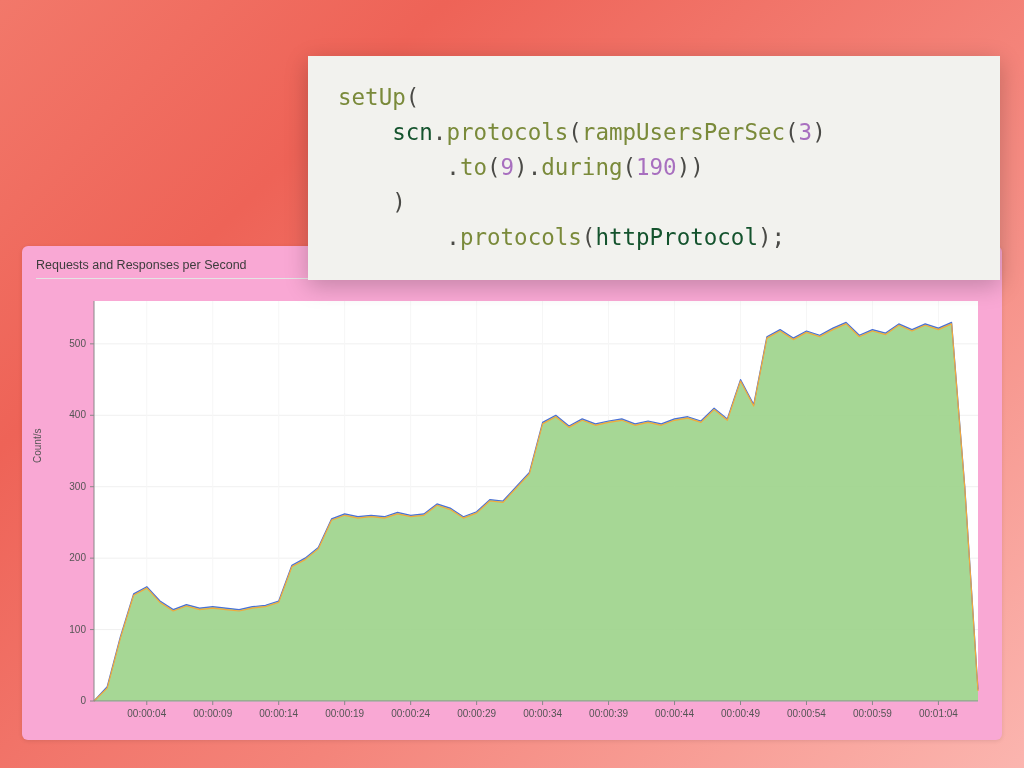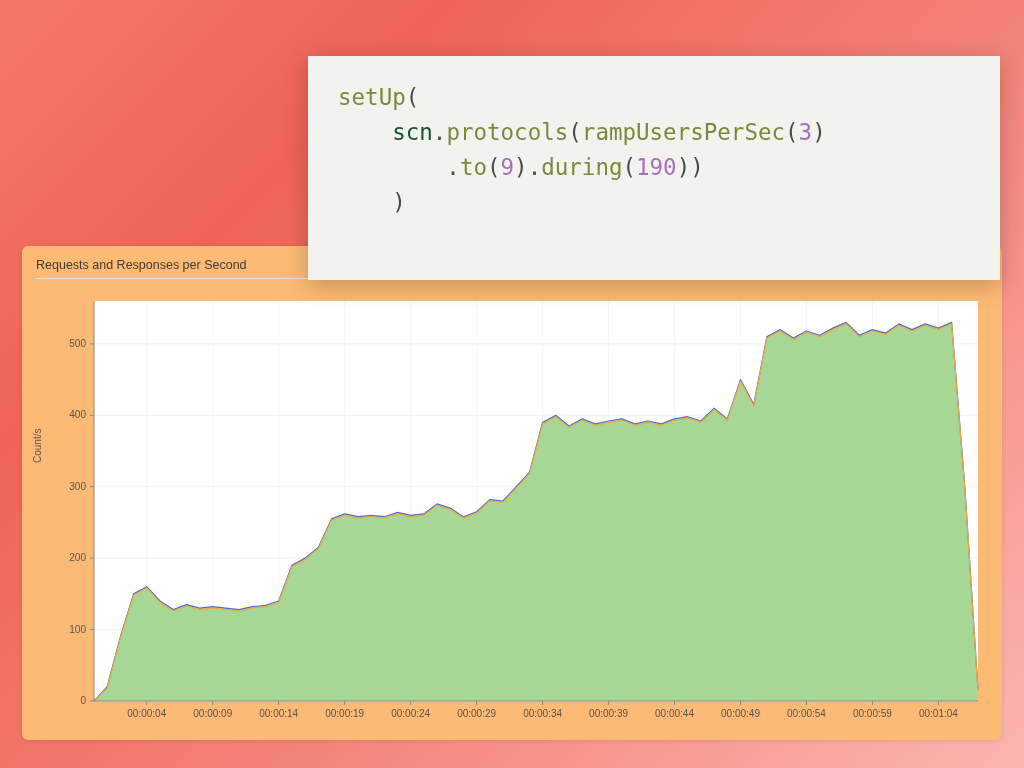--- a/index.html
+++ b/index.html
@@ -10,21 +10,21 @@
     position: relative;
   }
 
   
   .chart-panel {
     position: absolute;
     left: 22px;
     top: 246px;
     width: 980px;
     height: 494px;
-    background: #fdba74;
+    background: #f9a8d4;
     border-radius: 6px;
     box-shadow: 0 1px 4px rgba(0,0,0,0.1);
     padding: 12px 14px 4px 14px;
   }
   .chart-title {
     font-size: 12.5px;
     color: #3c3c3c;
     border-bottom: 1px solid #e4e4e4;
     padding-bottom: 6px;
     margin-bottom: 4px;
@@ -142,13 +142,14 @@
         <line x1="58" x2="942" y1="418" y2="418" stroke="#888" stroke-width="1"></line>
       </svg>
   </div>
 </div>
 
 <div class="code-card" id="code-card">
     <div class="code-line"><span class="tok-fn">setUp</span><span class="tok-punct">(</span></div>
     <div class="code-line"><span class="tok-punct">    </span><span class="tok-id">scn</span><span class="tok-punct">.</span><span class="tok-fn">protocols</span><span class="tok-punct">(</span><span class="tok-fn">rampUsersPerSec</span><span class="tok-punct">(</span><span class="tok-num">3</span><span class="tok-punct">)</span></div>
     <div class="code-line"><span class="tok-punct">        .</span><span class="tok-fn">to</span><span class="tok-punct">(</span><span class="tok-num">9</span><span class="tok-punct">).</span><span class="tok-fn">during</span><span class="tok-punct">(</span><span class="tok-num">190</span><span class="tok-punct">))</span></div>
     <div class="code-line"><span class="tok-punct">    )</span></div>
+    <div class="code-line"><span class="tok-punct">        .</span><span class="tok-fn">protocols</span><span class="tok-punct">(</span><span class="tok-id">httpProtocol</span><span class="tok-punct">);</span></div>
   </div>
 
 </body></html>

